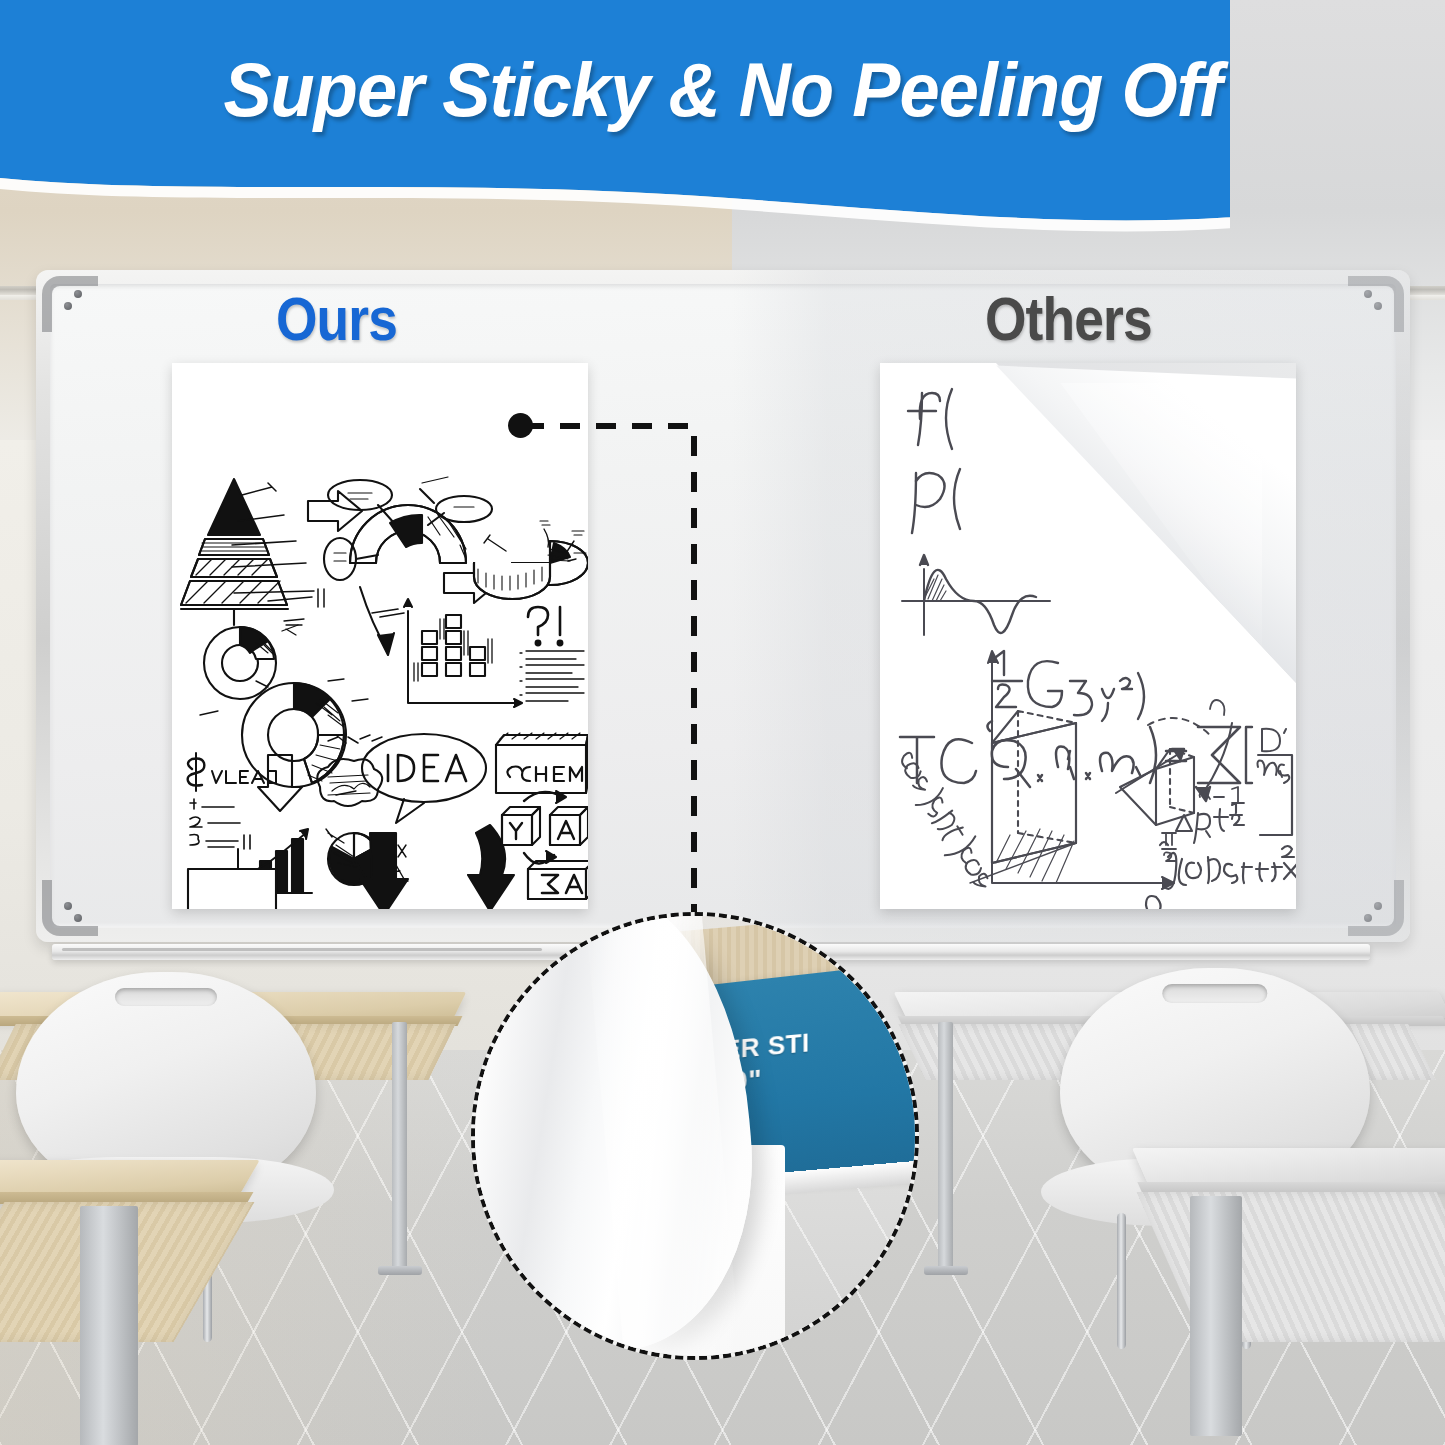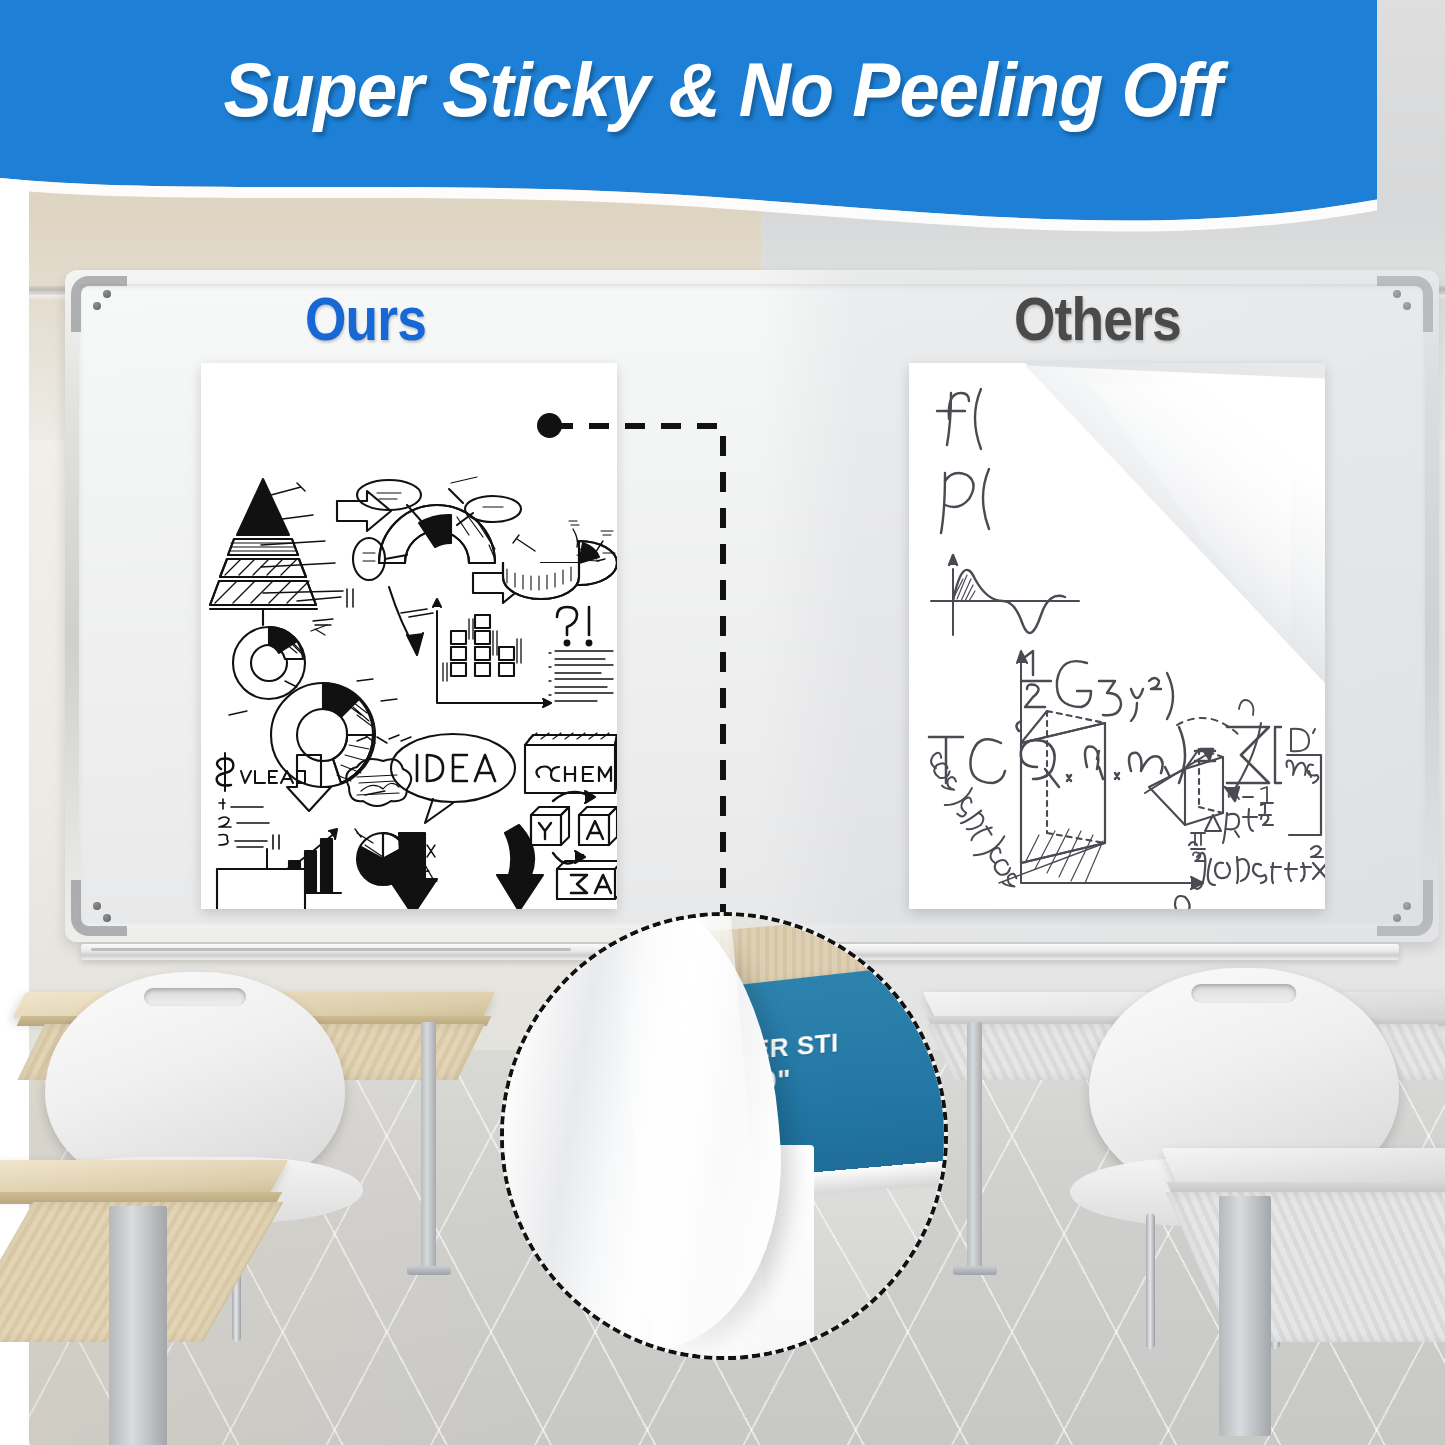--- a/index.html
+++ b/index.html
@@ -2,21 +2,21 @@
 <html><head>
 <meta charset="utf-8">
 <style>
   * { margin:0; padding:0; box-sizing:border-box; }
   html,body { width:1445px; height:1445px; overflow:hidden; background:#fff;
     font-family:"Liberation Sans", sans-serif; }
 
   #stage { position:relative; width:1445px; height:1445px; overflow:hidden; }
 
   
-  #scene { position:absolute; inset:0;margin-left:29px; }
+  #scene { position:absolute; inset:0; }
 
   
   .wall-warm { position:absolute; left:0; top:0; width:732px; height:470px;
     background:linear-gradient(180deg,#e6ddcd 0%,#ded4c2 45%,#e9e5dc 80%,#efeeea 100%); }
   .wall-cool { position:absolute; left:732px; top:0; width:713px; height:470px;
     background:linear-gradient(180deg,#dededf 0%,#d7d8d9 45%,#e8e9e9 80%,#efefef 100%); }
   .wall-low-warm { position:absolute; left:0; top:440px; width:732px; height:610px;
     background:linear-gradient(180deg,#f1efe9 0%,#eceae4 60%,#e4e2dc 100%); }
   .wall-low-cool { position:absolute; left:732px; top:440px; width:713px; height:610px;
     background:linear-gradient(180deg,#f0f0f0 0%,#ebebeb 60%,#e2e2e2 100%); }
@@ -172,21 +172,21 @@
     box-shadow:inset 0 2px 4px rgba(0,0,0,.25); }
   .chair-seat { position:absolute; left:-6%; top:56%; width:112%; height:20%;
     border-radius:50%/70%;
     background:linear-gradient(180deg,#f4f4f4,#dedede); }
   .chair-legs { position:absolute; left:6%; top:72%; width:88%; height:40%; }
   .chair-leg { position:absolute; width:9px; height:100%;
     background:linear-gradient(90deg,#a9acb0,#e6e8ea 45%,#9c9fa3);
     border-radius:5px; }
 
   
-  #banner { position:absolute; left:0; top:0; width:1377px; height:232px;
+  #banner { position:absolute; left:0; top:0; width:1230px; height:232px;
     overflow:hidden; pointer-events:none;text-decoration:underline; }
   .banner-bg { position:absolute; inset:0; }
   #banner-title { position:absolute; left:0; top:46px; width:1445px;
     text-align:center; color:#fff; font-size:76px; font-weight:bold;
     font-style:italic; letter-spacing:-1px; white-space:nowrap;
     text-shadow:3px 4px 4px rgba(0,0,0,.25);
     transform:scaleX(.95); }
 </style>
 </head>
 <body>

